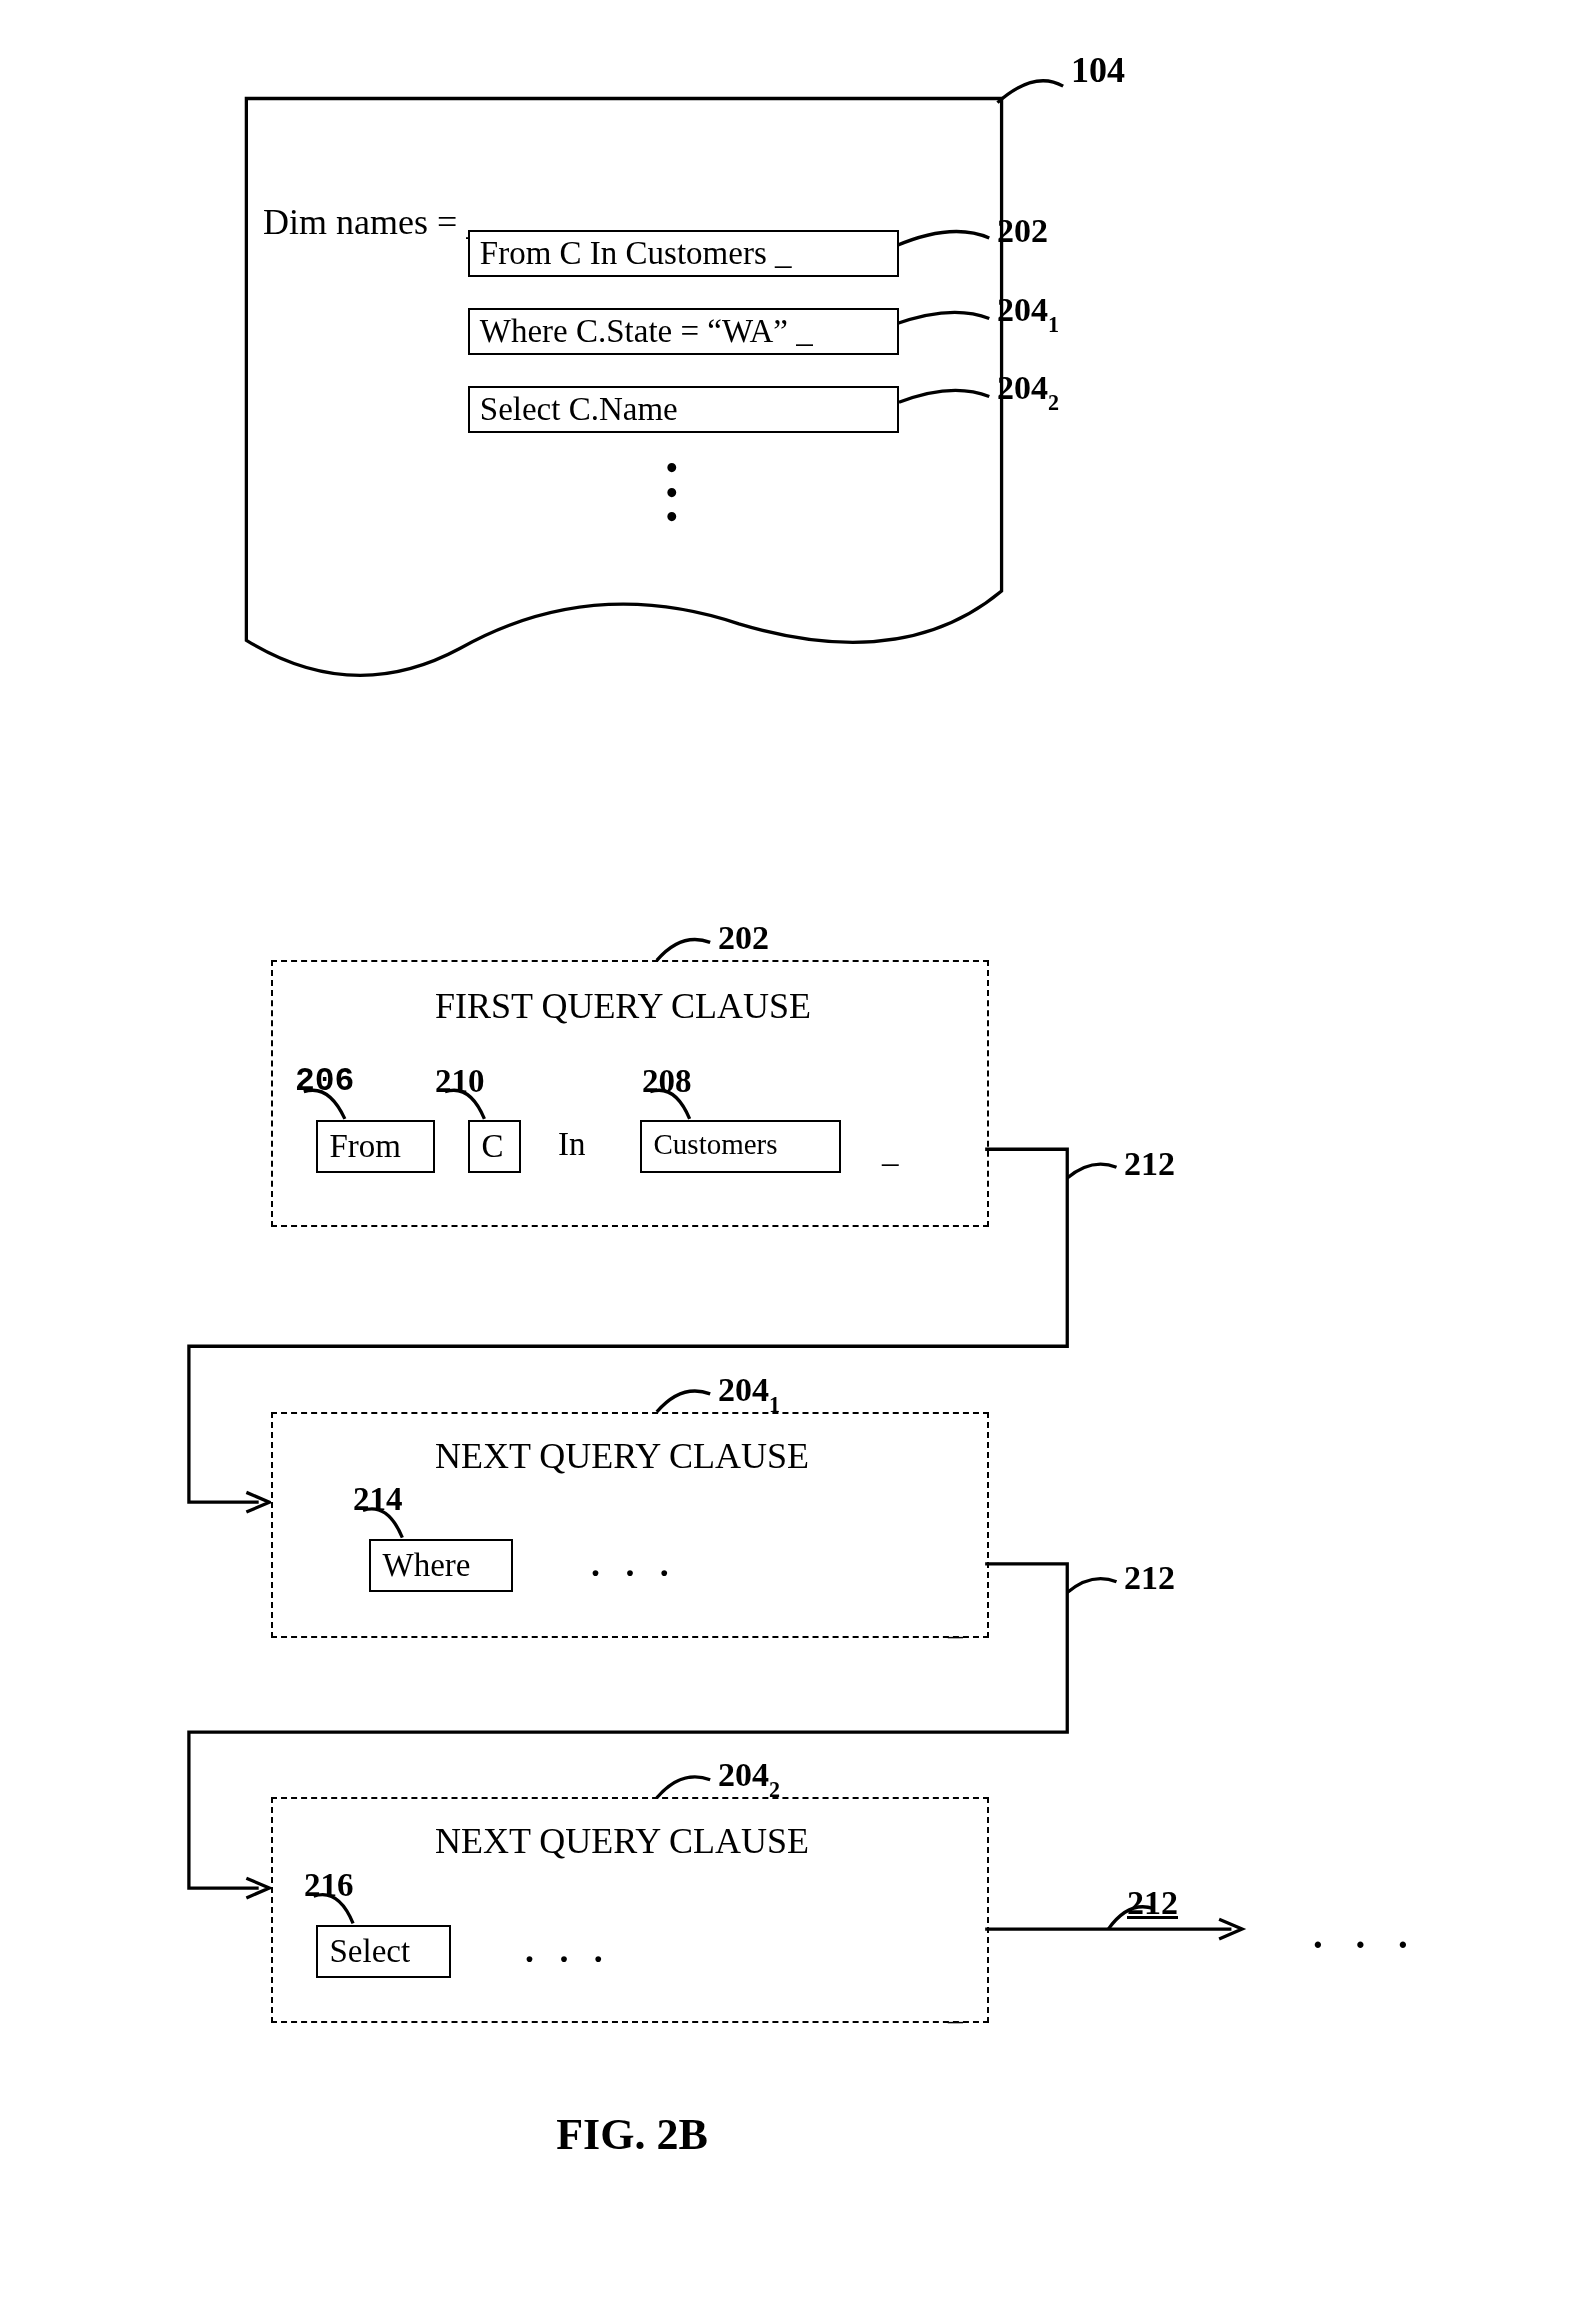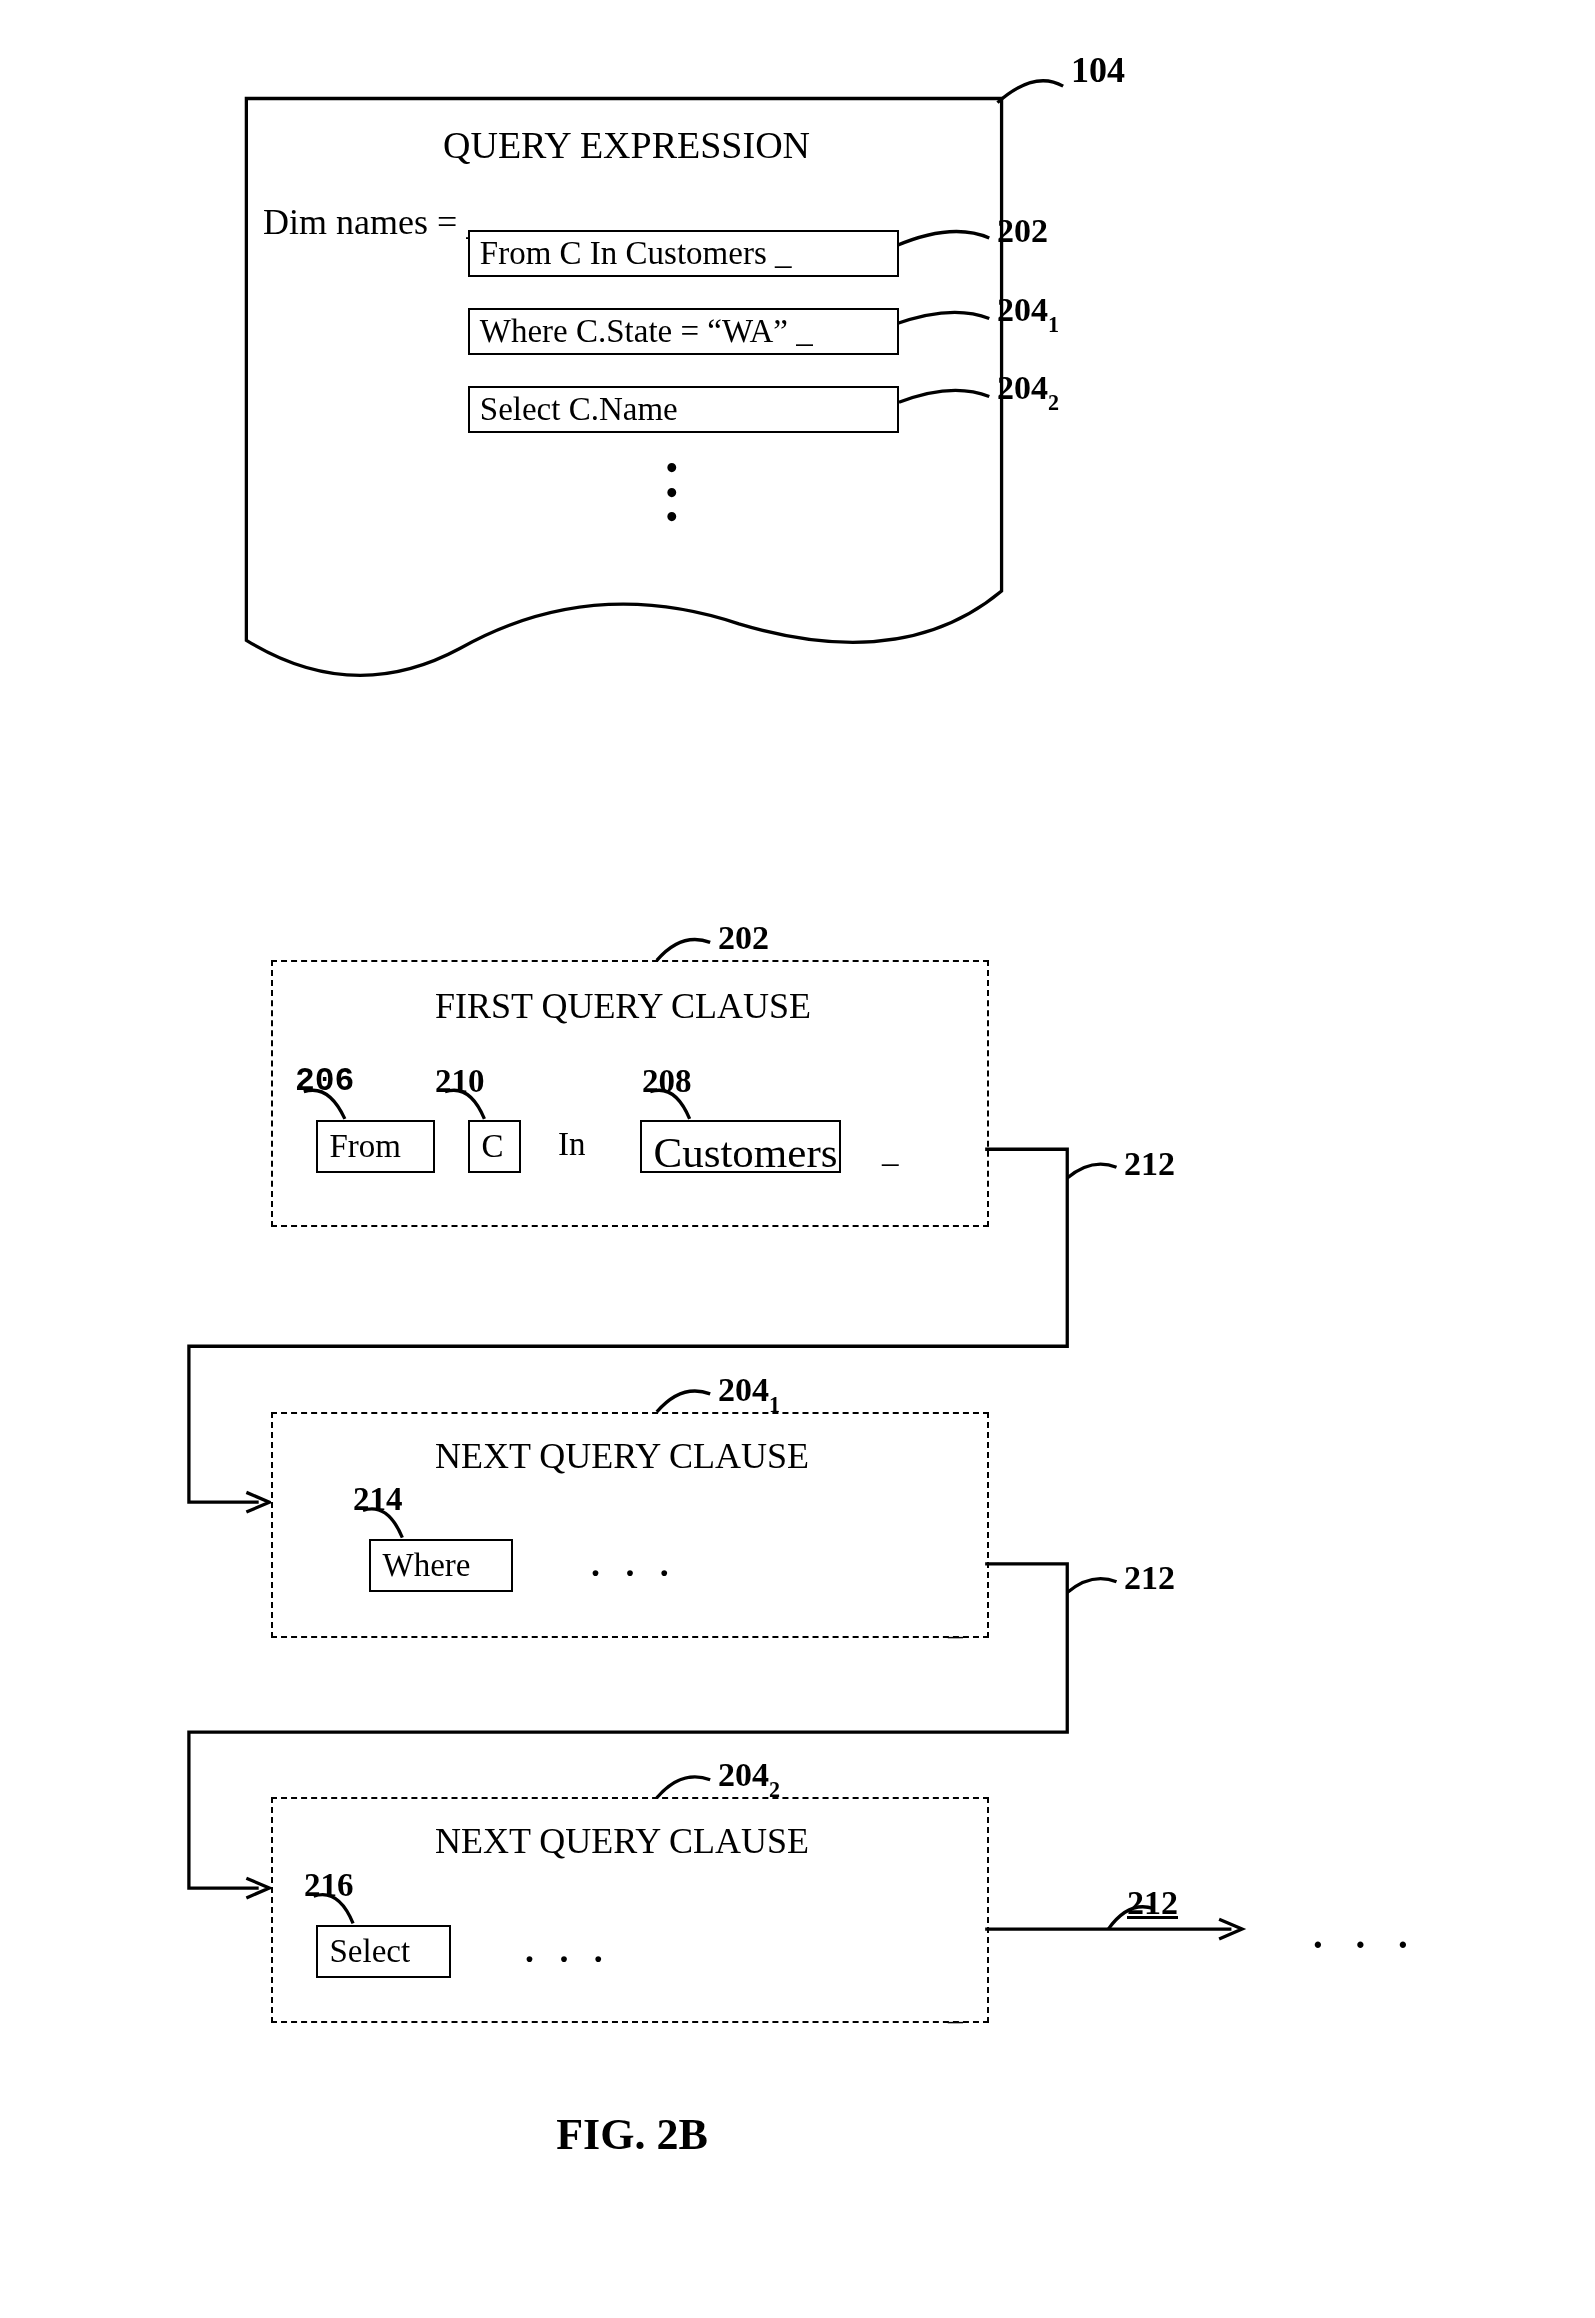--- a/index.html
+++ b/index.html
@@ -52,21 +52,20 @@
 
     <path d="M 1090 300 Q 1160 270 1205 290" stroke-width="4"></path>
 
     <path d="M 1090 395 Q 1160 370 1205 388" stroke-width="4"></path>
 
     <path d="M 1095 490 Q 1160 465 1205 483" stroke-width="4"></path>
   </svg>
 
   <div class="abs ref-bold serif" style="left:1071px; top:49px; font-size:36px;">104</div>
 
-  <div class="abs serif" style="left:443px; top:123px; font-size:38px;">QUERY EXPRESSION</div>
 
   <div class="abs serif txt" style="left:263px; top:201px; font-size:36px;">Dim names = _</div>
 
   <div class="abs solid-box" style="left:468px; top:230px; width:427px; height:43px;">
     <span class="abs serif txt" style="left:9.8px; top:2.5px; font-size:33px;">From C In Customers _</span>
   </div>
   <div class="abs ref-bold serif" style="left:997px; top:212px; font-size:34px;">202</div>
 
   <div class="abs solid-box" style="left:468px; top:308px; width:427px; height:43px;">
     <span class="abs serif txt" style="left:9.8px; top:2.5px; font-size:33px;">Where C.State = “WA” _</span>
@@ -98,21 +97,21 @@
     <span class="abs serif" style="left:11.5px; top:5.7px; font-size:33px;">From</span>
   </div>
 
   <div class="abs solid-box" style="left:468px; top:1120px; width:49px; height:49px;">
     <span class="abs serif" style="left:11.5px; top:5.7px; font-size:33px;">C</span>
   </div>
 
   <div class="abs serif" style="left:558px; top:1126px; font-size:33px;">In</div>
 
   <div class="abs solid-box" style="left:640px; top:1120px; width:197px; height:49px;">
-    <span class="abs serif" style="left:11.5px; top:5.7px; font-size:43px;">Customers</span>
+    <span class="abs serif" style="left:11.5px; top:5.7px; font-size:29px;">Customers</span>
   </div>
 
   <div class="abs serif" style="left:882px; top:1133px; font-size:33px;">_</div>
 
   <svg width="1596" height="2319" viewBox="0 0 1944 2825">
     <path d="M 420 1363 Q 400 1320 370 1330" stroke-width="4"></path>
     <path d="M 590 1363 Q 572 1320 542 1330" stroke-width="4"></path>
     <path d="M 840 1363 Q 822 1320 792 1330" stroke-width="4"></path>
   </svg>
   <div class="abs ref-bold serif" style="left:295px; top:1063px; font-size:33px;font-family:Liberation Mono, monospace;">206</div>

